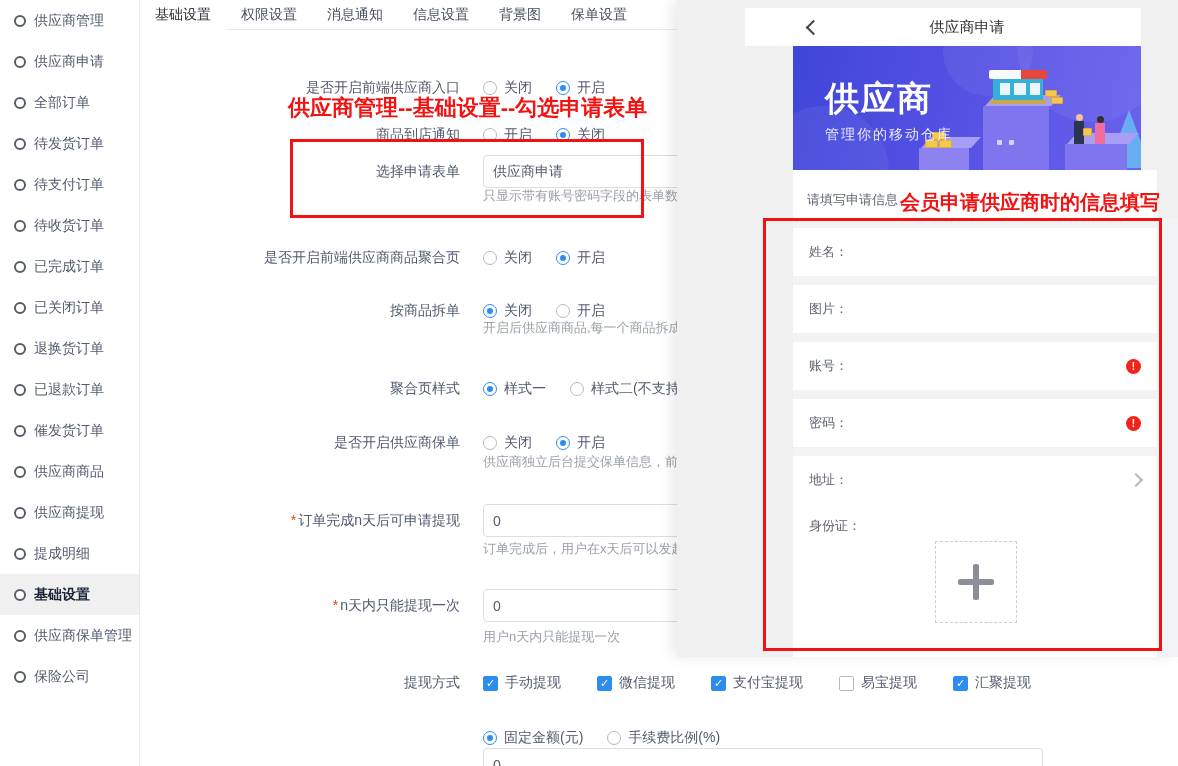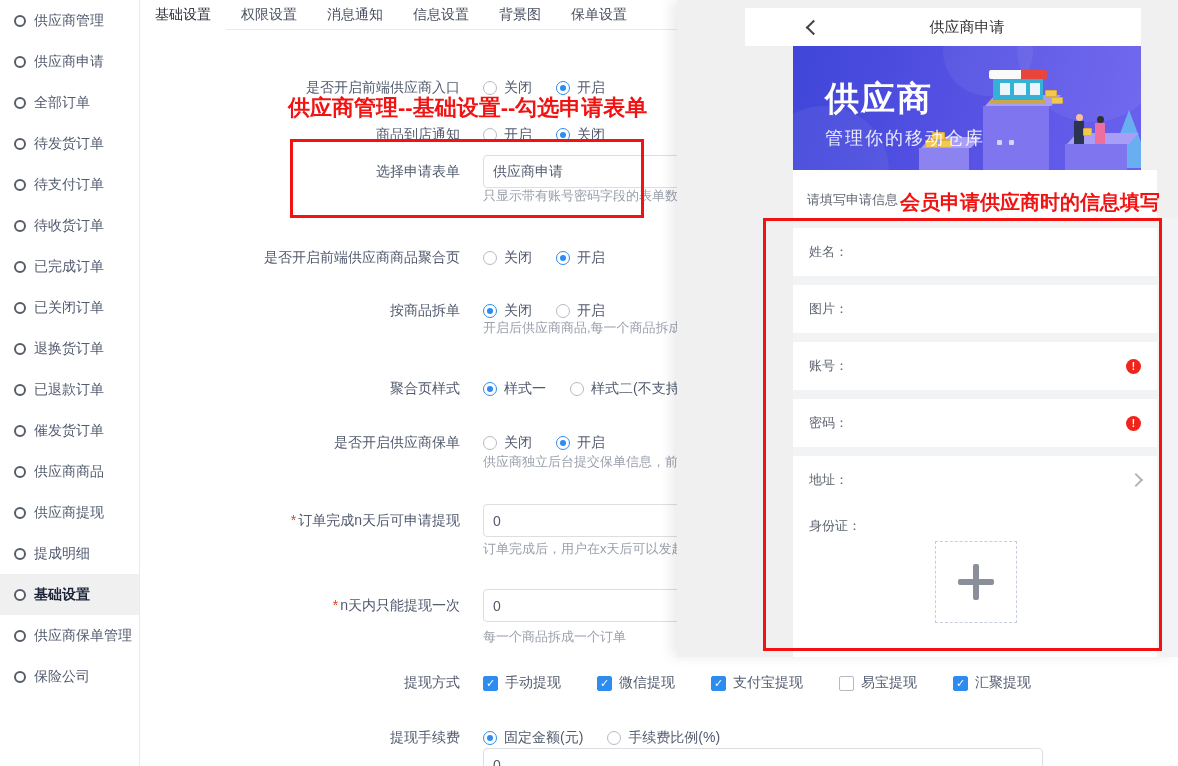--- a/index.html
+++ b/index.html
@@ -40,21 +40,21 @@
 
   
   #drawer{position:absolute;left:677px;top:0;width:501px;height:657px;background:#f0f0f0;box-shadow:-6px 0 12px rgba(0,0,0,.08);z-index:10;}
   #p-header{position:absolute;left:68px;top:8px;width:396px;height:38px;background:#fff;}
   .back-ico{position:absolute;left:63px;top:14px;width:9px;height:9px;border-left:2px solid #444;border-bottom:2px solid #444;transform:rotate(45deg);cursor:pointer;}
   .p-title{position:absolute;left:48px;right:0;top:0;height:38px;line-height:38px;text-align:center;font-size:15px;color:#333;}
 
   #banner{position:absolute;left:116px;top:46px;width:348px;height:124px;background:linear-gradient(105deg,#3f46d8 0%,#5a54e6 60%,#6a62ee 100%);overflow:hidden;}
   .cloud{position:absolute;border-radius:50%;background:rgba(255,255,255,.06);}
   .b-head{position:absolute;left:32px;top:30px;font-size:34px;font-weight:bold;color:#fff;letter-spacing:2px;text-align:right;}
-  .b-sub{position:absolute;left:32px;top:80px;font-size:18px;color:rgba(255,255,255,.88);letter-spacing:2px;}
+  .b-sub{position:absolute;left:32px;top:80px;font-size:14px;color:rgba(255,255,255,.88);letter-spacing:2px;}
   .pillar{position:absolute;background:#7f75ee;}
   .pillar::before{content:"";position:absolute;top:-11px;left:7px;width:100%;height:11px;background:#a99ef6;transform:skewX(-42deg);}
   .p-dot{position:absolute;width:5px;height:5px;background:#cfd6ff;border-radius:1px;}
   .store{position:absolute;left:196px;top:24px;width:58px;height:34px;}
   .store-awning{height:9px;border-radius:2px;background:linear-gradient(90deg,#fafafa 0 55%,#e8453c 55% 100%);}
   .store-body{margin:0 4px;height:21px;background:#35b0d6;position:relative;}
   .store-body::after{content:"";position:absolute;left:7px;top:4px;width:40px;height:12px;background:linear-gradient(90deg,#eaf6fb 0 10px,#35b0d6 10px 14px,#eaf6fb 14px 26px,#35b0d6 26px 30px,#eaf6fb 30px 40px);}
   .store-base{height:4px;background:#caa64e;margin:0 1px;}
   .gold{position:absolute;background:#f3c84e;border:1px solid #dcab39;box-sizing:border-box;border-radius:1px;}
   .person-body{position:absolute;}
@@ -235,21 +235,21 @@
       </label>
   </div>
   <div class="hint" style="top:453px">供应商独立后台提交保单信息，前端供应商中心可</div>
 
   <div class="f-label" style="top:510px"><span class="star">*</span><span>订单完成n天后可申请提现</span></div>
   <input class="inp" style="top: 504px;" value="0">
   <div class="hint" style="top:540px">订单完成后，用户在x天后可以发起提现申请,如果</div>
 
   <div class="f-label" style="top:595px"><span class="star">*</span><span>n天内只能提现一次</span></div>
   <input class="inp" style="top: 589px;" value="0">
-  <div class="hint" style="top:628px">每一个商品拆成一个订单</div>
+  <div class="hint" style="top:628px">用户n天内只能提现一次</div>
 
   <div class="f-label" style="top:672px">提现方式</div>
   <div class="f-ctl" style="top:672px;gap:36px">
     <label class="chk">
         <span class="cbox on"></span>
         <span>手动提现</span>
       </label>
     <label class="chk">
         <span class="cbox on"></span>
         <span>微信提现</span>
@@ -261,21 +261,20 @@
     <label class="chk">
         <span class="cbox"></span>
         <span>易宝提现</span>
       </label>
     <label class="chk">
         <span class="cbox on"></span>
         <span>汇聚提现</span>
       </label>
   </div>
 
-  <div class="f-label" style="top:727px">提现手续费</div>
   <div class="f-ctl" style="top:727px">
     <label class="rad">
         <span class="rdot on"></span>
         <span>固定金额(元)</span>
       </label>
     <label class="rad">
         <span class="rdot"></span>
         <span>手续费比例(%)</span>
       </label>
   </div>

